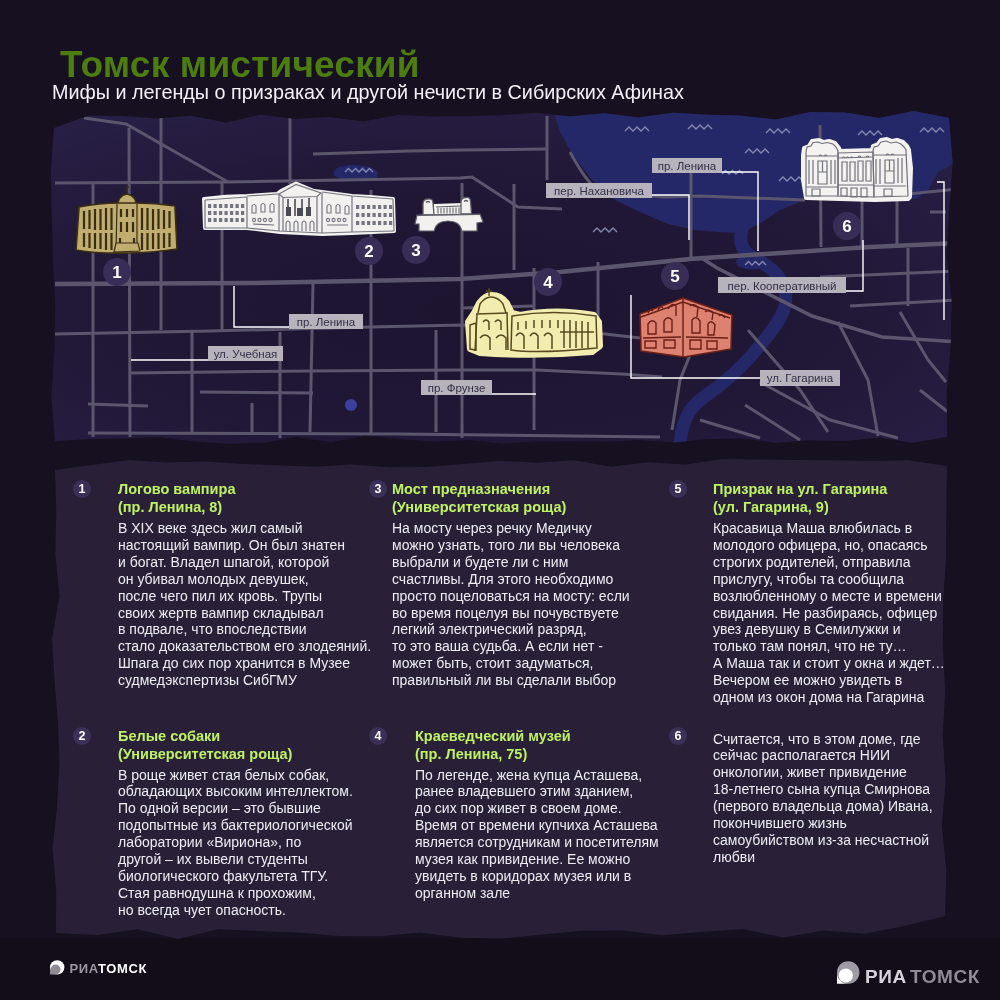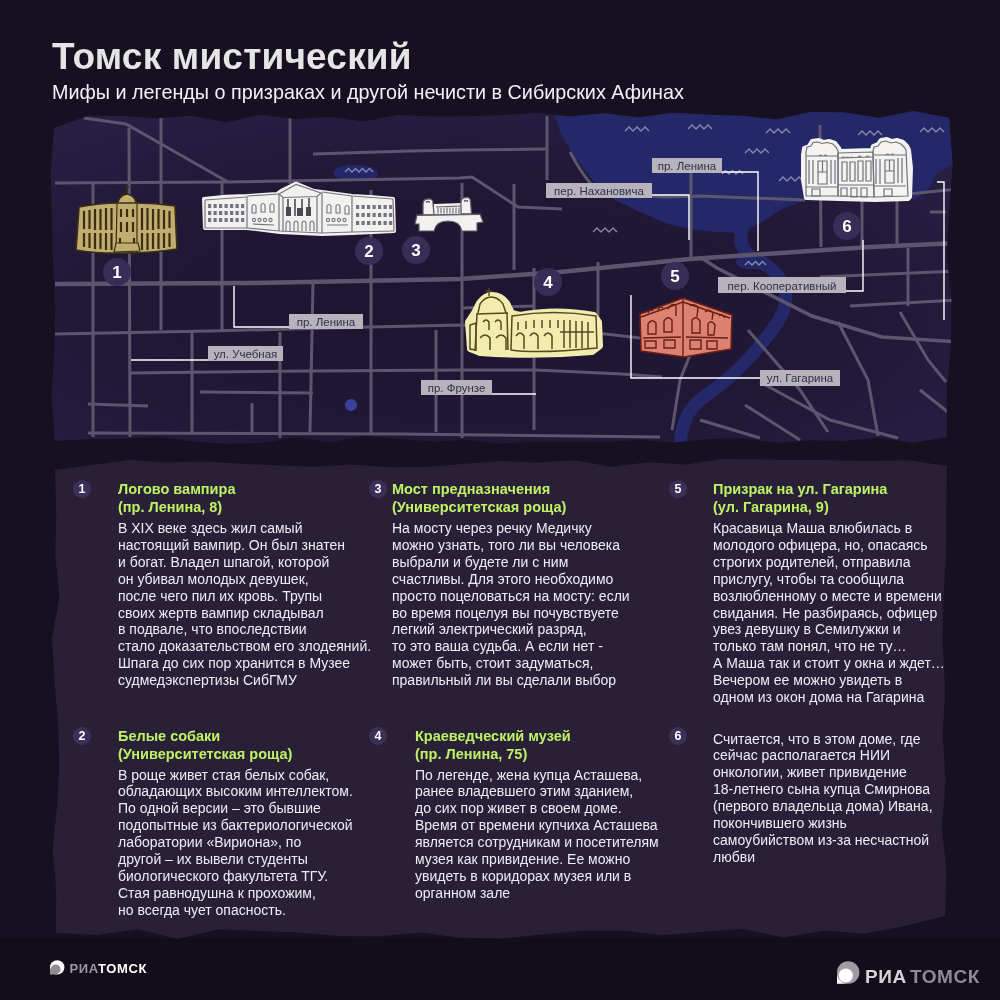--- a/index.html
+++ b/index.html
@@ -1,18 +1,18 @@
 <!DOCTYPE html>
 <html lang="ru"><head>
 <meta charset="utf-8">
 <style>
 html,body{margin:0;padding:0;background:#161020;}
 #page{position:relative;width:1000px;height:1000px;background:#161020;overflow:hidden;font-family:"Liberation Sans",sans-serif;}
 .abs{position:absolute;}
-h1{margin:0;font-size:37px;font-weight:bold;color:#e5e5e5;letter-spacing:0.2px;}
+h1{margin:8px;font-size:37px;font-weight:bold;color:#4d7c0f;letter-spacing:0.2px;}
 .sub{font-size:19.8px;color:#f3f1f7;}
 .col{position:absolute;width:250px;color:#efecf4;}
 .blk h3{margin:0;font-size:14.5px;line-height:18px;color:#bef264;font-weight:bold;white-space:nowrap;}
 .blk p{margin:4px 0 0 0;font-size:14px;line-height:16.9px;white-space:nowrap;}
 .num{position:absolute;width:18px;height:18px;border-radius:50%;background:#3c3059;color:#fff;font-size:12.5px;font-weight:bold;text-align:center;line-height:18px;}
 .logotext{font-weight:bold;letter-spacing:0.6px;}
 </style>
 </head>
 <body>
 <div id="page">

